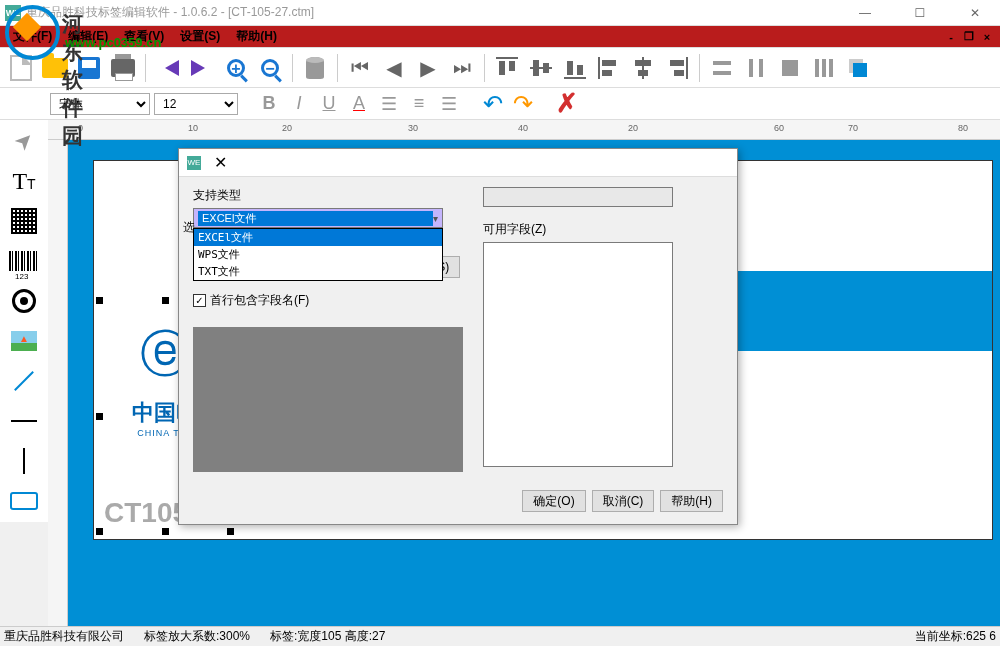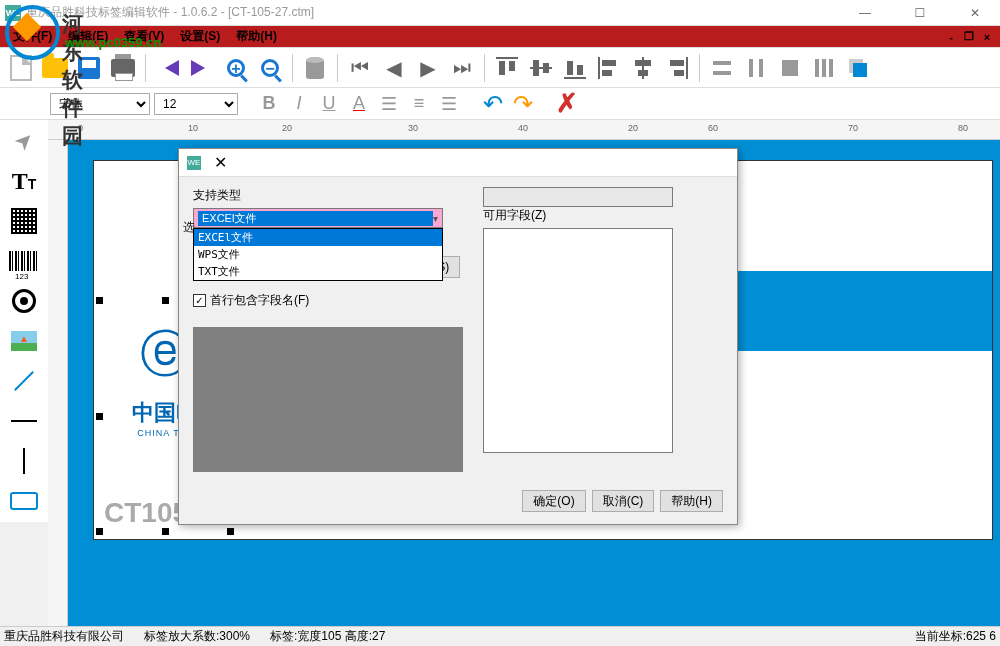--- a/index.html
+++ b/index.html
@@ -56,21 +56,21 @@
     .fmt-select { height: 22px; border: 1px solid #aaa; background: #fff; font-size: 12px; padding: 0 4px; }
     .fmt-btn { width: 26px; height: 26px; display: flex; align-items: center; justify-content: center; color: #999; font-size: 18px; cursor: pointer; }
     .fmt-curve-undo { color: #0088d4; font-size: 24px; }
     .fmt-curve-redo { color: #ff9800; font-size: 24px; }
     .fmt-x { color: #d32f2f; font-size: 26px; font-weight: bold; }
     
     
     .side-toolbar { position: absolute; left: 0; top: 120px; width: 48px; background: #fff; display: flex; flex-direction: column; align-items: center; gap: 8px; padding: 5px 0; }
     .side-btn { width: 36px; height: 32px; display: flex; align-items: center; justify-content: center; cursor: pointer; }
     .side-arrow { font-size: 22px; color: #999; transform: rotate(-45deg); }
-    .side-text { font-family: serif; font-size: 24px; font-weight: bold; }
+    .side-text { font-family: serif; font-size: 24px; font-weight: normal; }
     .side-qr { width: 26px; height: 26px; background: repeating-linear-gradient(0deg, #000 0 2px, #fff 2px 4px), repeating-linear-gradient(90deg, #000 0 2px, #fff 2px 4px); background-blend-mode: multiply; }
     .side-barcode { width: 30px; height: 20px; background: repeating-linear-gradient(90deg, #000 0 2px, #fff 2px 3px, #000 3px 4px, #fff 4px 6px); position: relative; }
     .side-barcode::after { content: '123'; position: absolute; bottom: -10px; font-size: 8px; left: 6px; }
     .side-target { width: 24px; height: 24px; border: 3px solid #000; border-radius: 50%; position: relative; }
     .side-target::after { content: ''; position: absolute; width: 8px; height: 8px; background: #000; border-radius: 50%; top: 5px; left: 5px; }
     .side-img { width: 26px; height: 20px; background: linear-gradient(to top, #4caf50 40%, #87ceeb 40%); position: relative; }
     .side-img::after { content: '▲'; position: absolute; color: #ff5722; top: 2px; left: 8px; font-size: 10px; }
     .side-line-d { width: 26px; height: 2px; background: #0088d4; transform: rotate(-45deg); }
     .side-line-h { width: 26px; height: 2px; background: #000; }
     .side-line-v { width: 2px; height: 26px; background: #000; }
@@ -95,21 +95,21 @@
     
     .dialog { position: absolute; left: 178px; top: 148px; width: 560px; background: #f0f0f0; border: 1px solid #888; box-shadow: 2px 2px 8px rgba(0,0,0,0.3); z-index: 100; }
     .dialog-title { height: 28px; background: #fff; display: flex; align-items: center; padding: 0 8px; border-bottom: 1px solid #ddd; }
     .dialog-title .dlg-icon { width: 14px; height: 14px; background: #4a9; margin-right: 5px; font-size: 8px; color: #fff; display: flex; align-items: center; justify-content: center; }
     .dialog-title .dlg-text { flex: 1; font-size: 12px; }
     .dialog-title .dlg-close { cursor: pointer; font-size: 16px; padding: 0 8px; }
     .dialog-body { padding: 10px 14px; display: flex; gap: 20px; }
     .dialog-left { width: 270px; }
     .dialog-right { flex: 1; }
     .fld-label { font-size: 12px; margin-bottom: 4px; display: block; }
-    .combo { width: 250px; height: 20px; border: 1px solid #7a7a7a; background: #f9a8d4; font-size: 11px; padding: 0 4px; font-family: monospace; display: flex; align-items: center; justify-content: space-between; position: relative; }
+    .combo { width: 250px; height: 20px; border: 1px solid #7a7a7a; background: #c4b5fd; font-size: 11px; padding: 0 4px; font-family: monospace; display: flex; align-items: center; justify-content: space-between; position: relative; }
     .combo-selected { background: #0078d7; color: #fff; padding: 0 4px; flex: 1; }
     .combo-arrow { font-size: 10px; color: #555; }
     .dropdown { position: absolute; top: 19px; left: -1px; width: 250px; border: 1px solid #000; background: #fff; z-index: 10; }
     .dropdown-item { padding: 1px 4px; font-size: 11px; font-family: monospace; cursor: pointer; }
     .dropdown-item.hl { background: #0078d7; color: #fff; }
     .file-row { display: flex; align-items: center; gap: 6px; margin-top: 28px; }
     .file-input { width: 130px; height: 20px; border: 1px solid #7a7a7a; background: #fff; }
     .btn { height: 22px; padding: 0 10px; border: 1px solid #adadad; background: #e1e1e1; font-size: 12px; cursor: pointer; }
     .chk-row { margin-top: 14px; font-size: 12px; display: flex; align-items: center; gap: 4px; }
     .chk { width: 13px; height: 13px; border: 1px solid #333; background: #fff; display: inline-flex; align-items: center; justify-content: center; font-size: 10px; }
@@ -326,21 +326,21 @@
 </div>
 
 <div class="canvas-area">
   <div class="ruler-h">
     <span style="left:30px">0</span>
     <span style="left:140px">10</span>
     <span style="left:234px">20</span>
     <span style="left:360px">30</span>
     <span style="left:470px">40</span>
     <span style="left:580px">20</span>
-    <span style="left:660px">60</span>
+    <span style="left:726px">60</span>
     <span style="left:800px">70</span>
     <span style="left:910px">80</span>
   </div>
   <div class="ruler-v"></div>
   <div class="canvas-content">
     <div class="label-card">
       <div class="blue-stripe"></div>
       <div class="label-inner-selected">
         <div class="sel-handle" style="top:-4px;left:-4px"></div>
           <div class="sel-handle" style="top:-4px;left:62px"></div>
@@ -385,21 +385,21 @@
         <button class="btn">选择文件(S)</button>
       </div>
       <div class="chk-row">
         <span class="chk">✓</span>
         <span>首行包含字段名(F)</span>
       </div>
       <div class="preview-box"></div>
     </div>
     <div class="dialog-right">
       <div class="table-box"></div>
-      <label class="fld-label" style="">可用字段(Z)</label>
+      <label class="fld-label" style="margin-top:14px">可用字段(Z)</label>
       <div class="fields-box"></div>
     </div>
   </div>
   <div class="dialog-footer">
     <button class="btn">确定(O)</button>
     <button class="btn">取消(C)</button>
     <button class="btn">帮助(H)</button>
   </div>
 </div>
 

